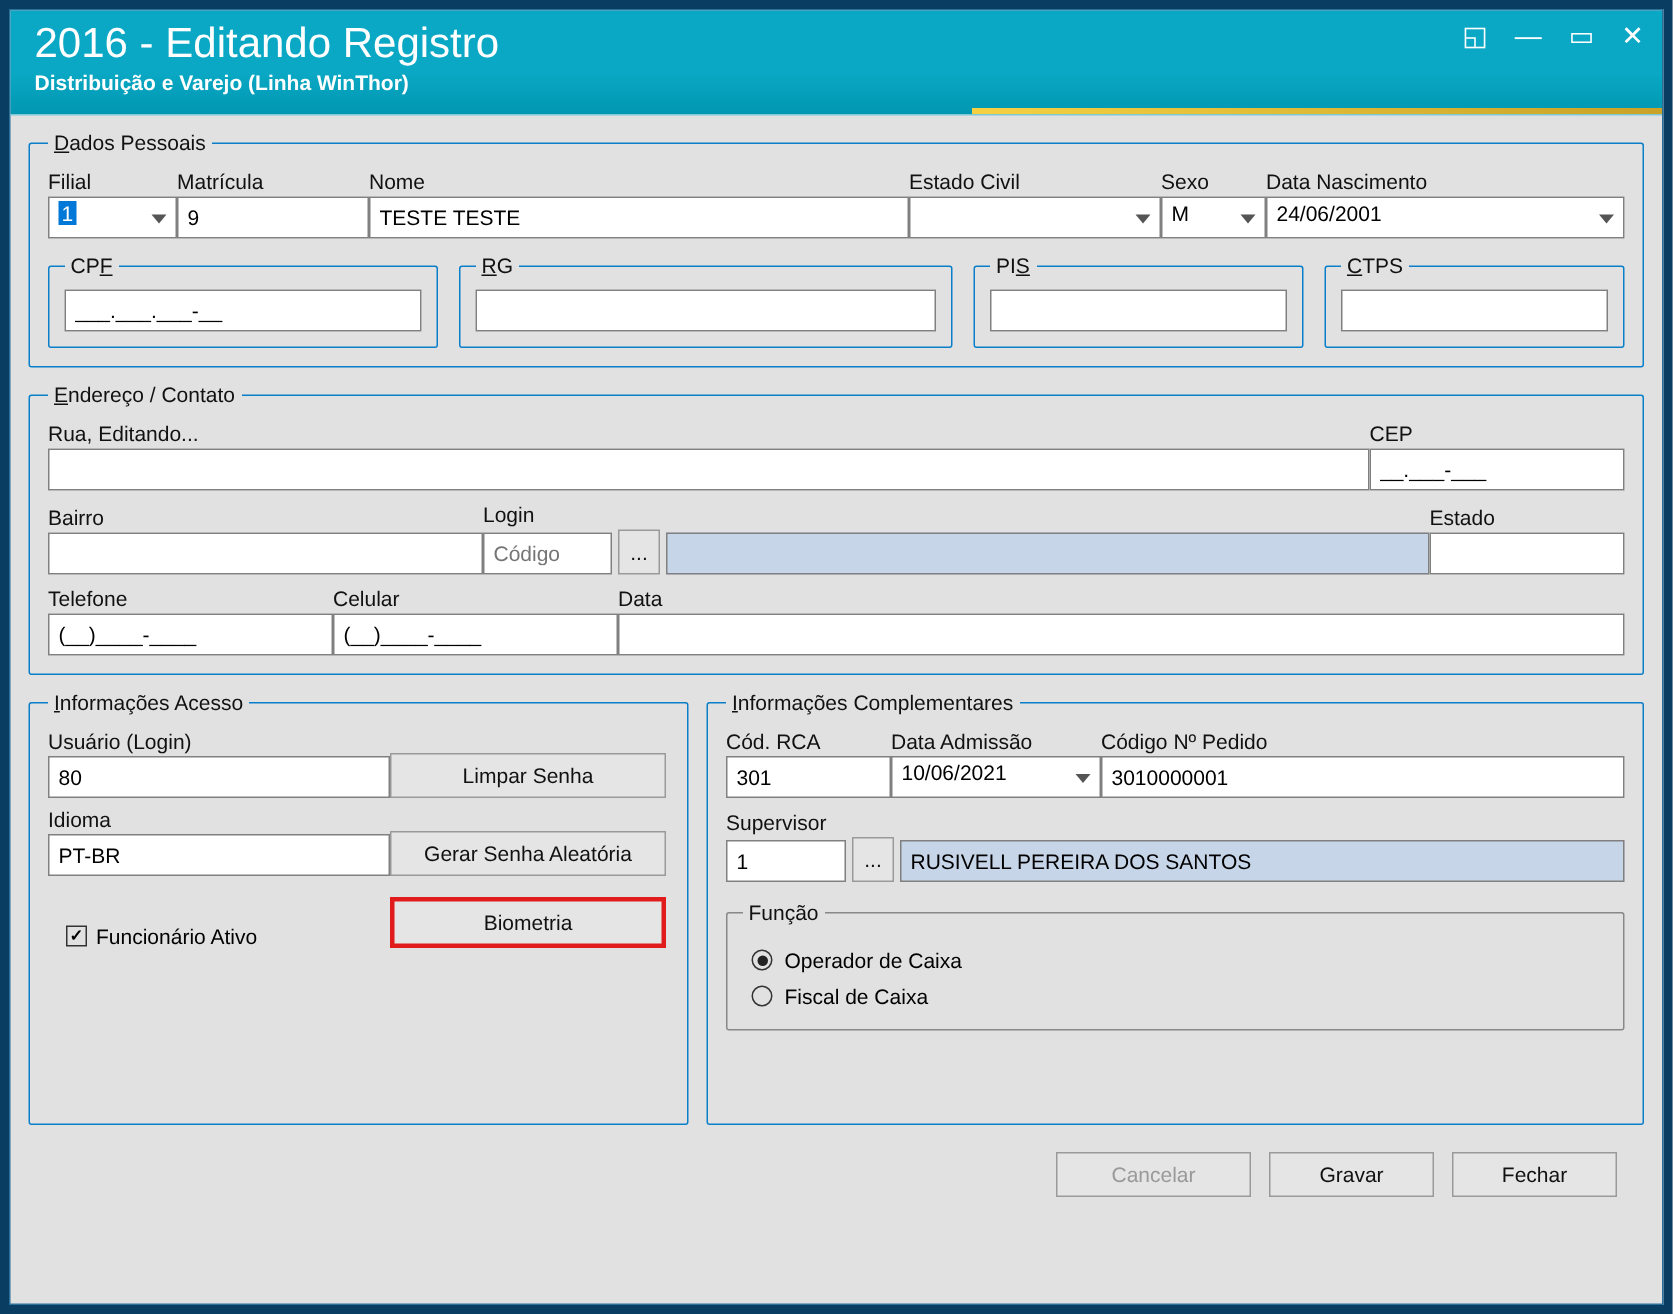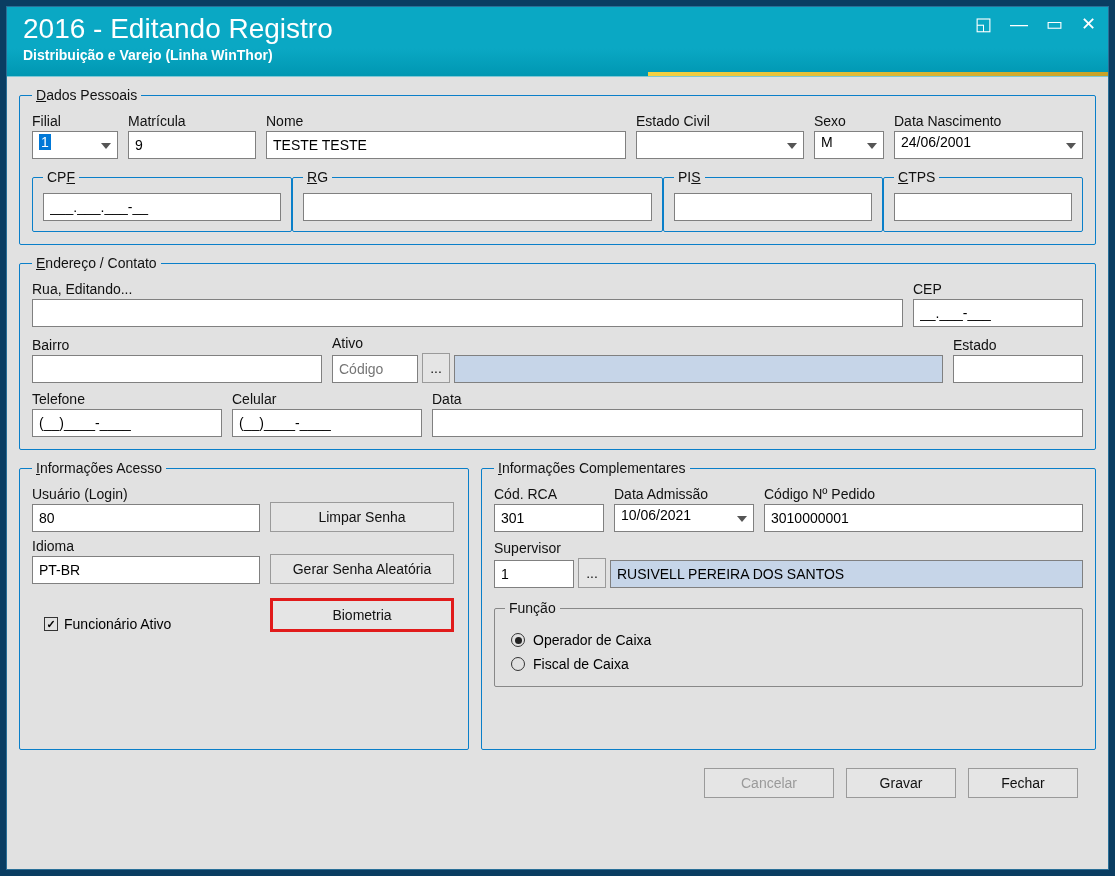--- a/index.html
+++ b/index.html
@@ -14,30 +14,30 @@
   .title-sub { font-size:14px; margin-top:4px; font-weight:600; }
   .win-icons { position:absolute; top:8px; right:12px; display:flex; gap:18px; align-items:center; }
   .win-icons span { color:#fff; font-size:18px; line-height:1; }
   .content { padding:10px 12px; }
   fieldset {
     border:1.5px solid #0a7fc9; border-radius:2px; margin:0 0 10px 0; padding:10px 12px 12px 12px;
     position:relative;
   }
   legend { font-size:14px; color:#111; padding:0 4px; }
   legend .u { text-decoration:underline; }
-  .row { display:flex; gap:10px; align-items:flex-end; }
+  .row { display:flex; align-items:flex-end; }
   .col { display:flex; flex-direction:column; }
   label { font-size:14px; color:#111; margin-bottom:2px; }
   input[type=text], .select {
     height:28px; border:1px solid #808080; font-size:14px; padding:2px 6px; background:#fff;
   }
   .select { position:relative; padding-right:22px; }
   .select::after { content:""; position:absolute; right:6px; top:11px; width:0;height:0;border-left:5px solid transparent;border-right:5px solid transparent;border-top:6px solid #555; }
   .sel-hi { background:#0078d7; color:#fff; display:inline-block; padding:0 2px; }
-  .sub-fieldsets { display:flex; margin-top:10px; }
+  .sub-fieldsets { display:flex; gap:14px; margin-top:10px; }
   fieldset.inner { margin:0; padding:8px 10px 10px 10px; flex:1; }
   fieldset.inner legend{font-size:14px}
   .btn {
     height:30px; border:1px solid #9a9a9a; background:#e5e5e5; font-size:14px; color:#111;
     display:inline-flex; align-items:center; justify-content:center; padding:0 12px; min-width:90px;
   }
   .btn-small { min-width:28px; width:28px; padding:0; }
   .readonly-bar { background:#c6d5e8; border:1px solid #808080; height:28px; display:flex; align-items:center; padding:0 6px; font-size:14px;}
   .radio-row { display:flex; align-items:center; gap:8px; font-size:14px; margin:8px 0 4px 6px; }
   .radio { width:14px; height:14px; border:1.5px solid #333; border-radius:50%; display:inline-flex; align-items:center; justify-content:center; }
@@ -129,21 +129,21 @@
           <label>CEP</label>
           <input type="text" value="__.___-___" style="">
         </div>
       </div>
       <div class="row" style="margin-top:8px">
         <div class="col" style="width:290px">
           <label>Bairro</label>
           <input type="text" value="" style="">
         </div>
         <div class="col" style="flex:1">
-          <label>Ativo</label>
+          <label>Login</label>
           <div class="row" style="gap:4px">
             <input type="text" style="width: 86px;" class="placeholder" placeholder="Código">
             <button class="btn btn-small">...</button>
             <div class="readonly-bar" style="flex:1"></div>
           </div>
         </div>
         <div class="col" style="width:130px">
           <label>Estado</label>
           <input type="text" value="" style="">
         </div>

